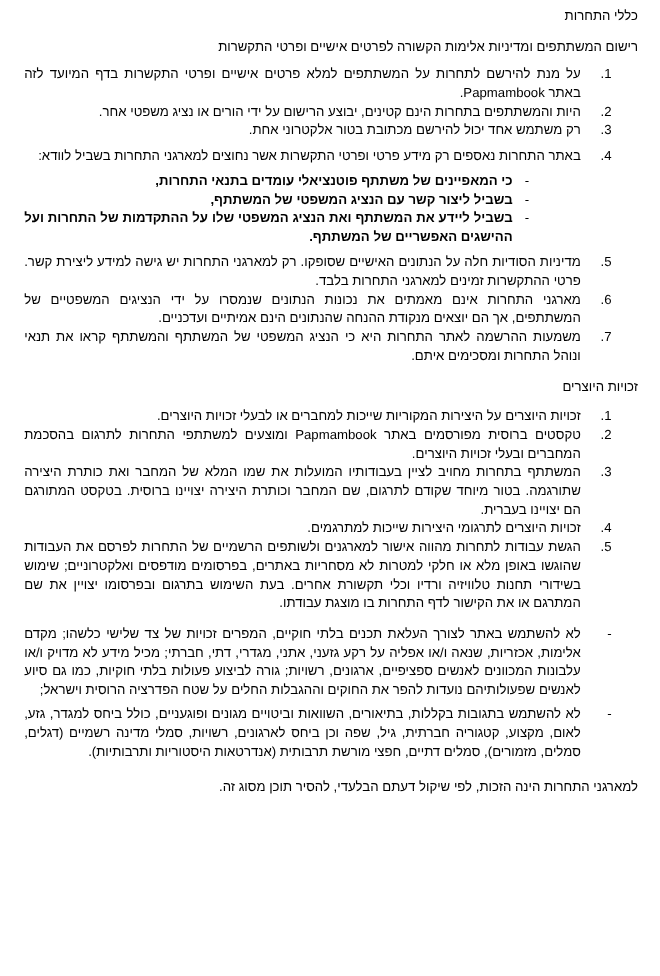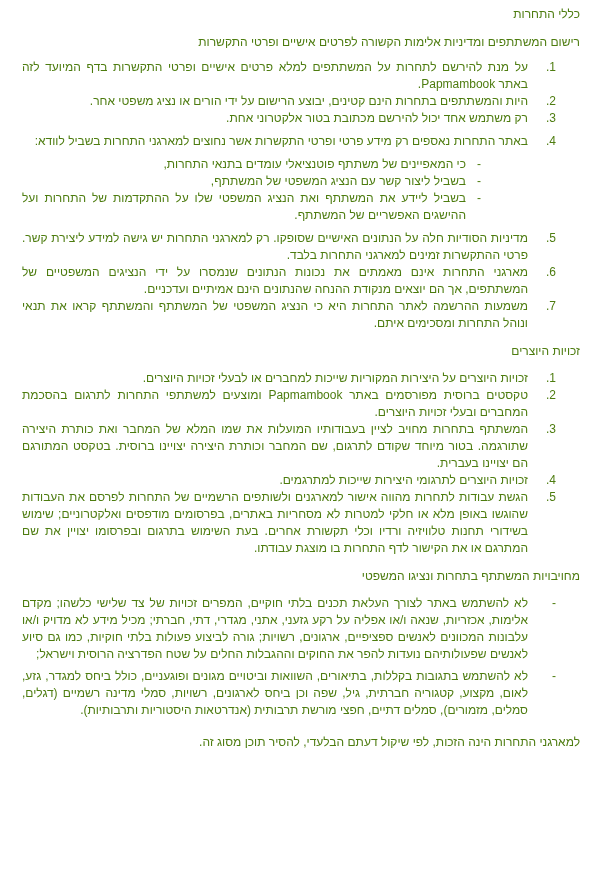--- a/index.html
+++ b/index.html
@@ -6,36 +6,36 @@
   html, body { margin: 0; padding: 0; background: #ffffff; }
   .page {
     width: 600px;
     height: 887px;
     padding: 6px 20px 0 22px;
     direction: rtl;
     text-align: right;
     font-family: "Liberation Sans", "DejaVu Sans", sans-serif;
     font-size: 12px;
     line-height: 17px;
-    color: #4d7c0f;
+    color: #000000;
     overflow: hidden;
     background: #ffffff;
   }
   .block   { margin: 0 0 11px 0; }
   .intro   { margin: 0 0 8px 0; }
   .heading { margin: 0 0 10px 0; }
   .olist   { margin: 0 0 11px 0; padding-right: 24px; }
   .li      { display: flex; }
   .li .num { flex: 0 0 28px; }
   .li .txt { flex: 1 1 auto; text-align: justify; }
   .gap     { margin-top: 6px; }
   .sublist { margin: 6px 0 6px 0; padding-right: 75px; }
   .sli     { display: flex; }
   .sli .num{ flex: 0 0 15px; }
-  .sli .txt{ flex: 1 1 auto; text-align: justify; }
+  .sli .txt{ flex: 1 1 auto; text-align: justify; font-weight: bold; }
   .ob      { margin: 0 0 15px 0; padding-right: 24px; }
   .ob .li + .li { margin-top: 5px; }
   .note    { margin: 0 0 15px 0; }
 </style>
 </head>
 <body>
 
 <div class="page">
 
   <p class="block">כללי התחרות</p>
@@ -107,21 +107,20 @@
     <div class="li">
       <span class="num">4.</span>
       <span class="txt">זכויות היוצרים לתרגומי היצירות שייכות למתרגמים.</span>
     </div>
     <div class="li">
       <span class="num">5.</span>
       <span class="txt">הגשת עבודות לתחרות מהווה אישור למארגנים ולשותפים הרשמיים של התחרות לפרסם את העבודות שהוגשו באופן מלא או חלקי למטרות לא מסחריות באתרים, בפרסומים מודפסים ואלקטרוניים; שימוש בשידורי תחנות טלוויזיה ורדיו וכלי תקשורת אחרים. בעת השימוש בתרגום ובפרסומו יצויין את שם המתרגם או את הקישור לדף התחרות בו מוצגת עבודתו.</span>
     </div>
   </div>
 
-  <p class="heading" style="margin-top:5px">מחויבויות המשתתף בתחרות ונציגו המשפטי</p>
 
 
   <div class="ob">
     <div class="li">
       <span class="num">-</span>
       <span class="txt">לא להשתמש באתר לצורך העלאת תכנים בלתי חוקיים, המפרים זכויות של צד שלישי כלשהו; מקדם אלימות, אכזריות, שנאה ו/או אפליה על רקע גזעני, אתני, מגדרי, דתי, חברתי; מכיל מידע לא מדויק ו/או עלבונות המכוונים לאנשים ספציפיים, ארגונים, רשויות; גורה לביצוע פעולות בלתי חוקיות, כמו גם סיוע לאנשים שפעולותיהם נועדות להפר את החוקים וההגבלות החלים על שטח הפדרציה הרוסית וישראל;</span>
     </div>
     <div class="li">
       <span class="num">-</span>
       <span class="txt">לא להשתמש בתגובות בקללות, בתיאורים, השוואות וביטויים מגונים ופוגעניים, כולל ביחס למגדר, גזע, לאום, מקצוע, קטגוריה חברתית, גיל, שפה וכן ביחס לארגונים, רשויות, סמלי מדינה רשמיים (דגלים, סמלים, מזמורים), סמלים דתיים, חפצי מורשת תרבותית (אנדרטאות היסטוריות ותרבותיות).</span>

